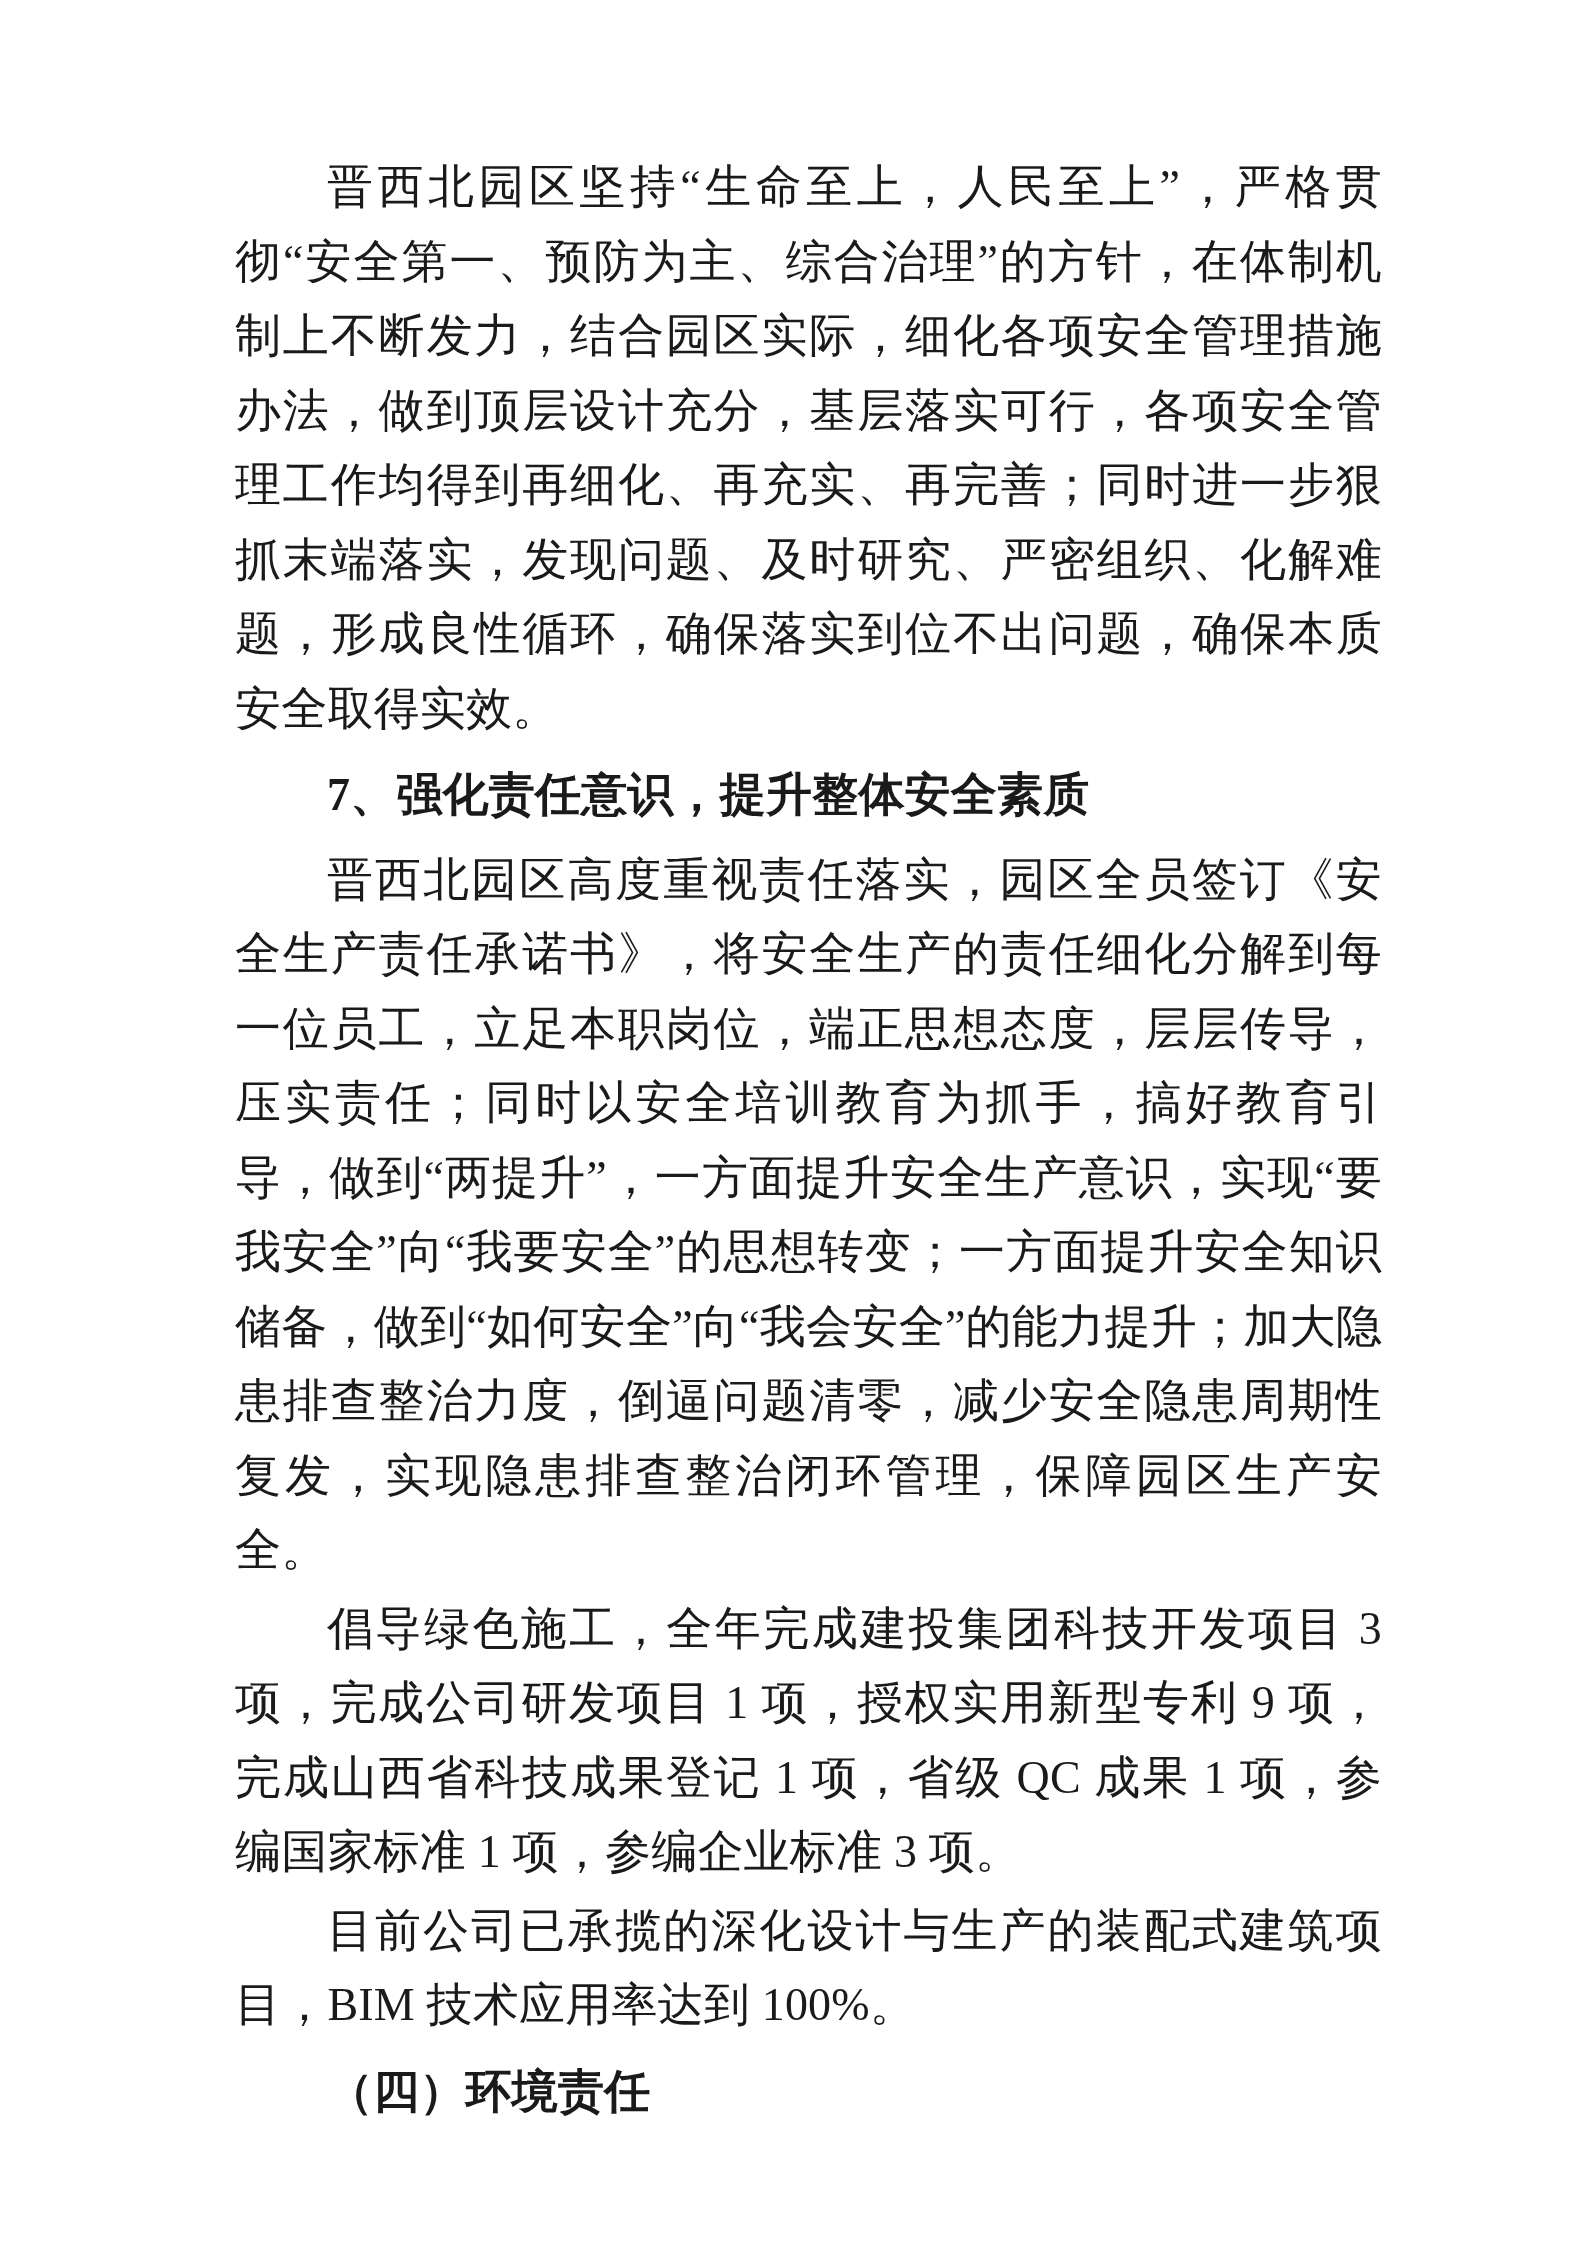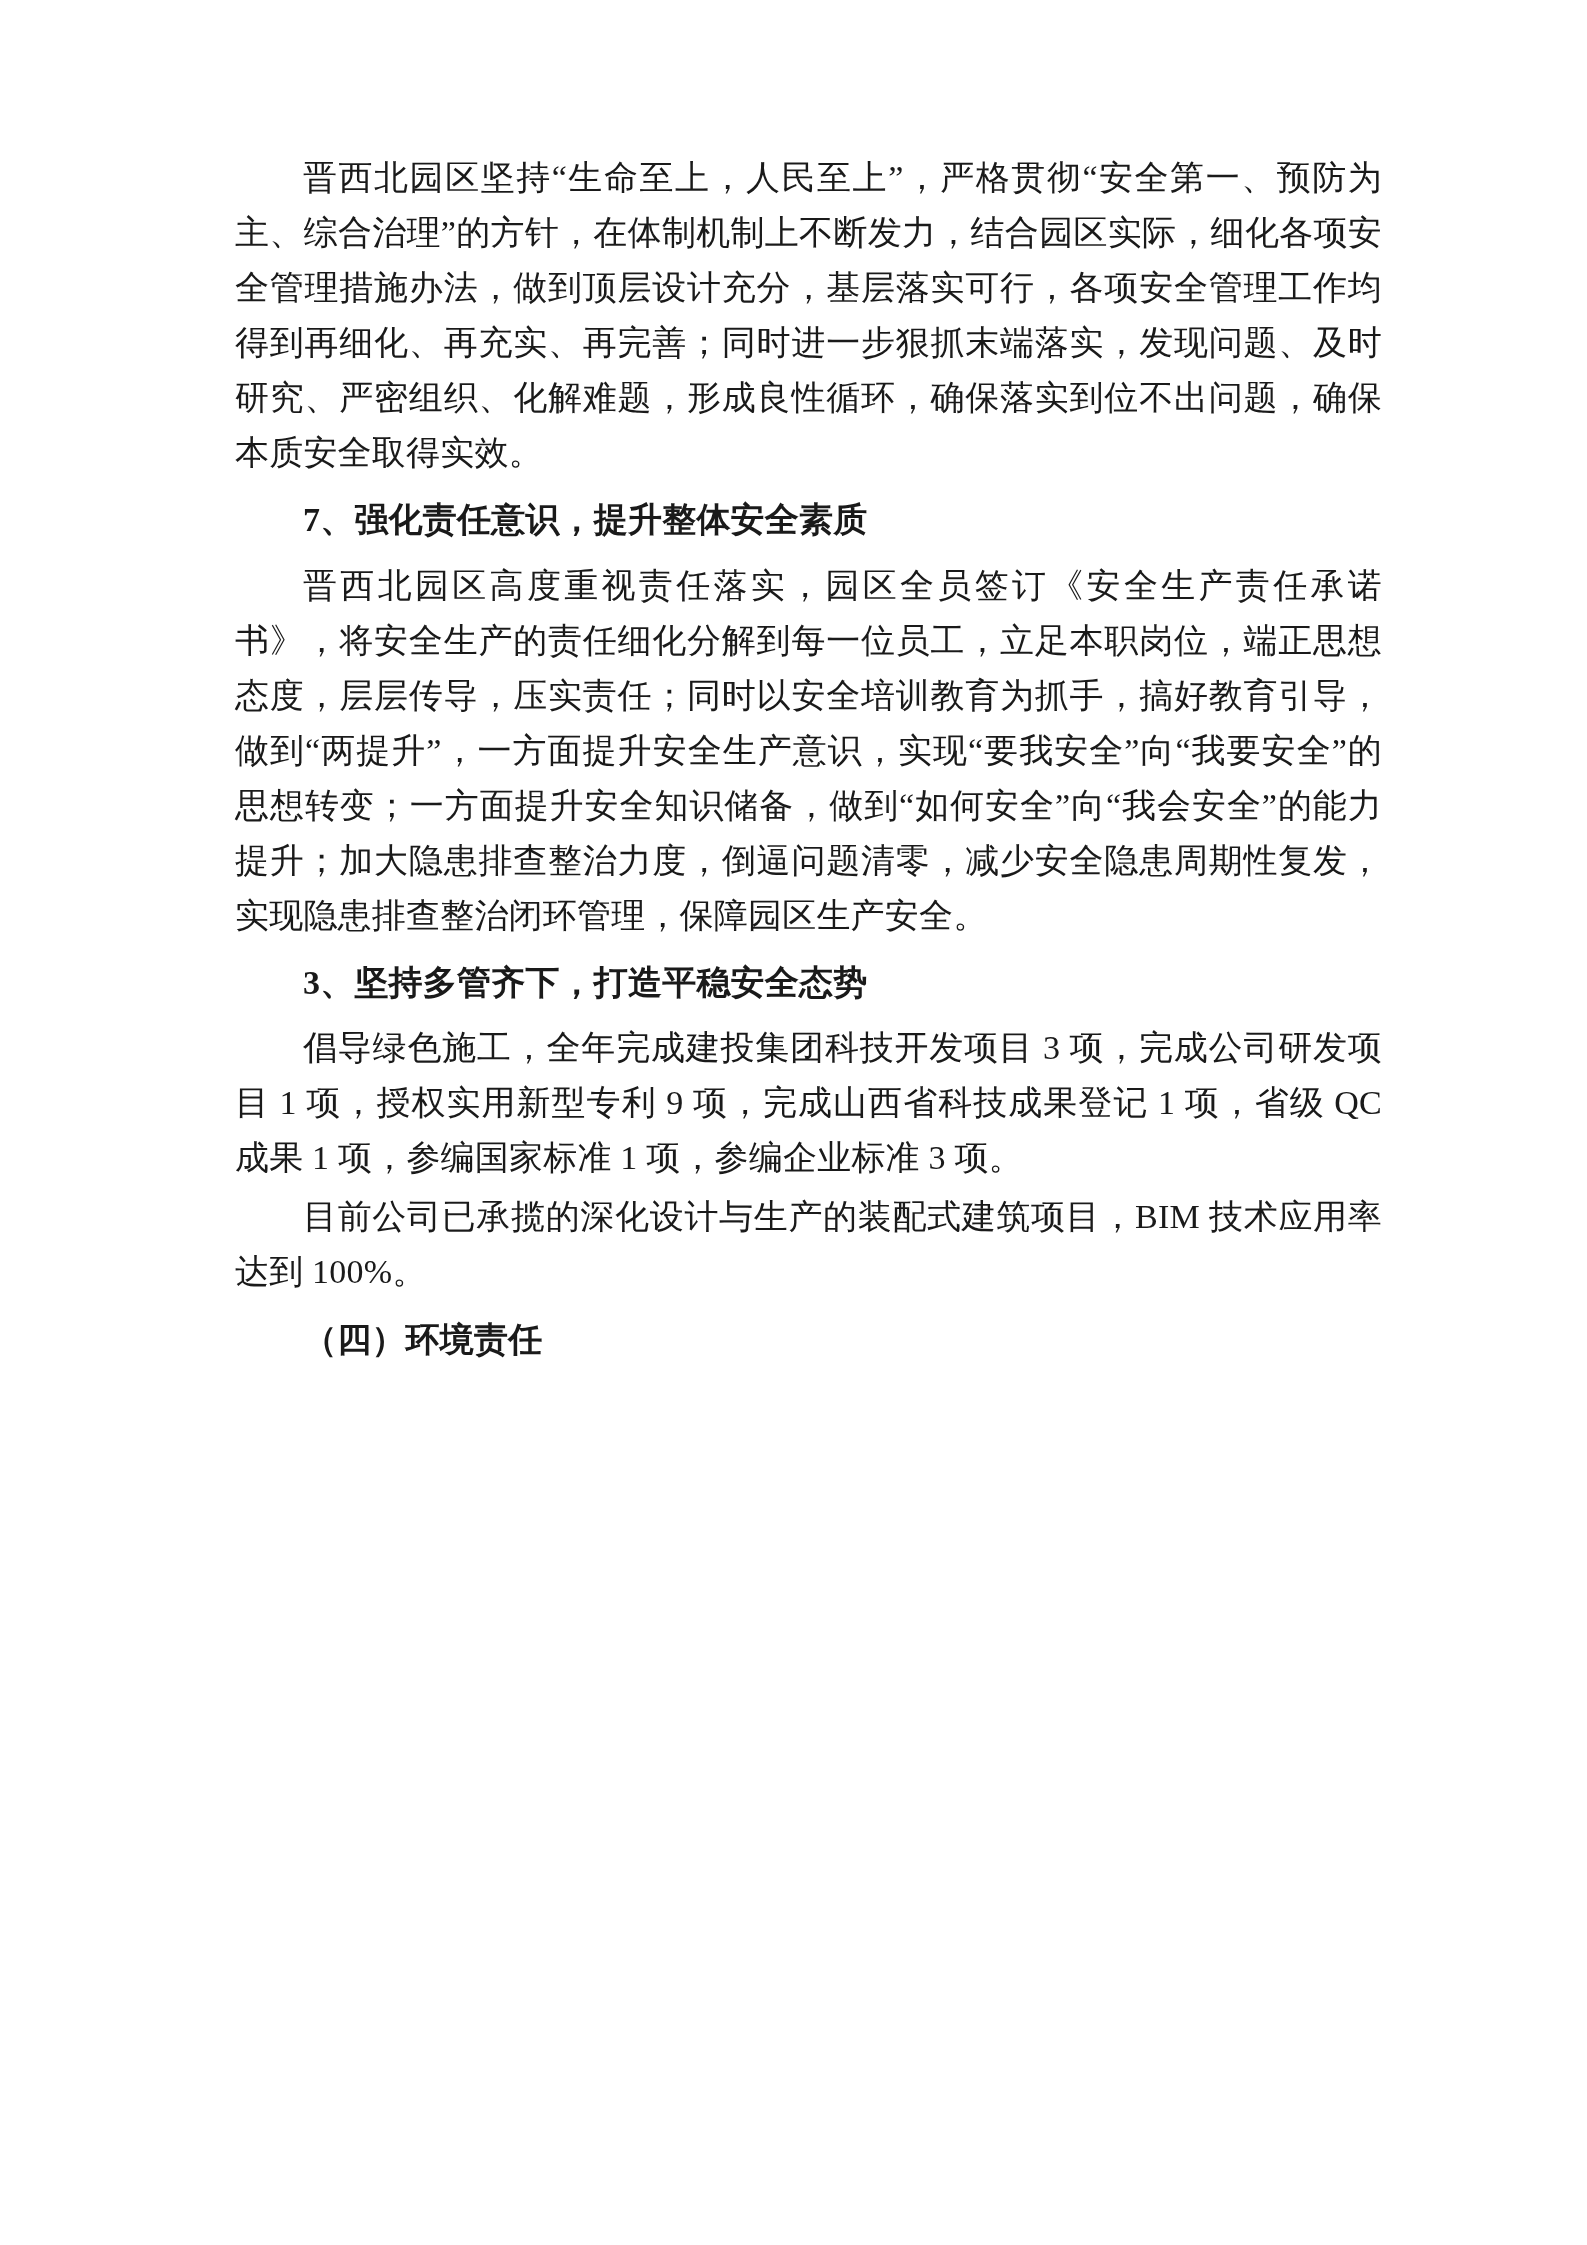--- a/index.html
+++ b/index.html
@@ -15,21 +15,21 @@
   }
   .page {
     position: relative;
     width: 1587px;
     height: 2245px;
     background: #ffffff;
     box-sizing: border-box;
     padding: 150px 205px 120px 235px;
   }
   .doc-body {
-    font-size: 34px;
+    font-size: 46px;
     line-height: 1.62;
     text-align: justify;
     text-justify: inter-ideograph;
     letter-spacing: 0.2px;
   }
   p {
     margin: 0 0 4px 0;
   }
   .para {
     text-indent: 2em;
@@ -52,21 +52,20 @@
 
 <div class="page">
   <div class="doc-body">
 
     <p class="para">晋西北园区坚持“生命至上，人民至上”，严格贯彻“安全第一、预防为主、综合治理”的方针，在体制机制上不断发力，结合园区实际，细化各项安全管理措施办法，做到顶层设计充分，基层落实可行，各项安全管理工作均得到再细化、再充实、再完善；同时进一步狠抓末端落实，发现问题、及时研究、严密组织、化解难题，形成良性循环，确保落实到位不出问题，确保本质安全取得实效。</p>
 
     <p class="subheading">7、强化责任意识，提升整体安全素质</p>
 
     <p class="para">晋西北园区高度重视责任落实，园区全员签订《安全生产责任承诺书》，将安全生产的责任细化分解到每一位员工，立足本职岗位，端正思想态度，层层传导，压实责任；同时以安全培训教育为抓手，搞好教育引导，做到“两提升”，一方面提升安全生产意识，实现“要我安全”向“我要安全”的思想转变；一方面提升安全知识储备，做到“如何安全”向“我会安全”的能力提升；加大隐患排查整治力度，倒逼问题清零，减少安全隐患周期性复发，实现隐患排查整治闭环管理，保障园区生产安全。</p>
 
-    <p class="subheading">3、坚持多管齐下，打造平稳安全态势</p>
 
 
 
     <p class="para">倡导绿色施工，全年完成建投集团科技开发项目 3 项，完成公司研发项目 1 项，授权实用新型专利 9 项，完成山西省科技成果登记 1 项，省级 QC 成果 1 项，参编国家标准 1 项，参编企业标准 3 项。</p>
 
     <p class="para">目前公司已承揽的深化设计与生产的装配式建筑项目，BIM 技术应用率达到 100%。</p>
 
 
     <p class="heading">（四）环境责任</p>
 

